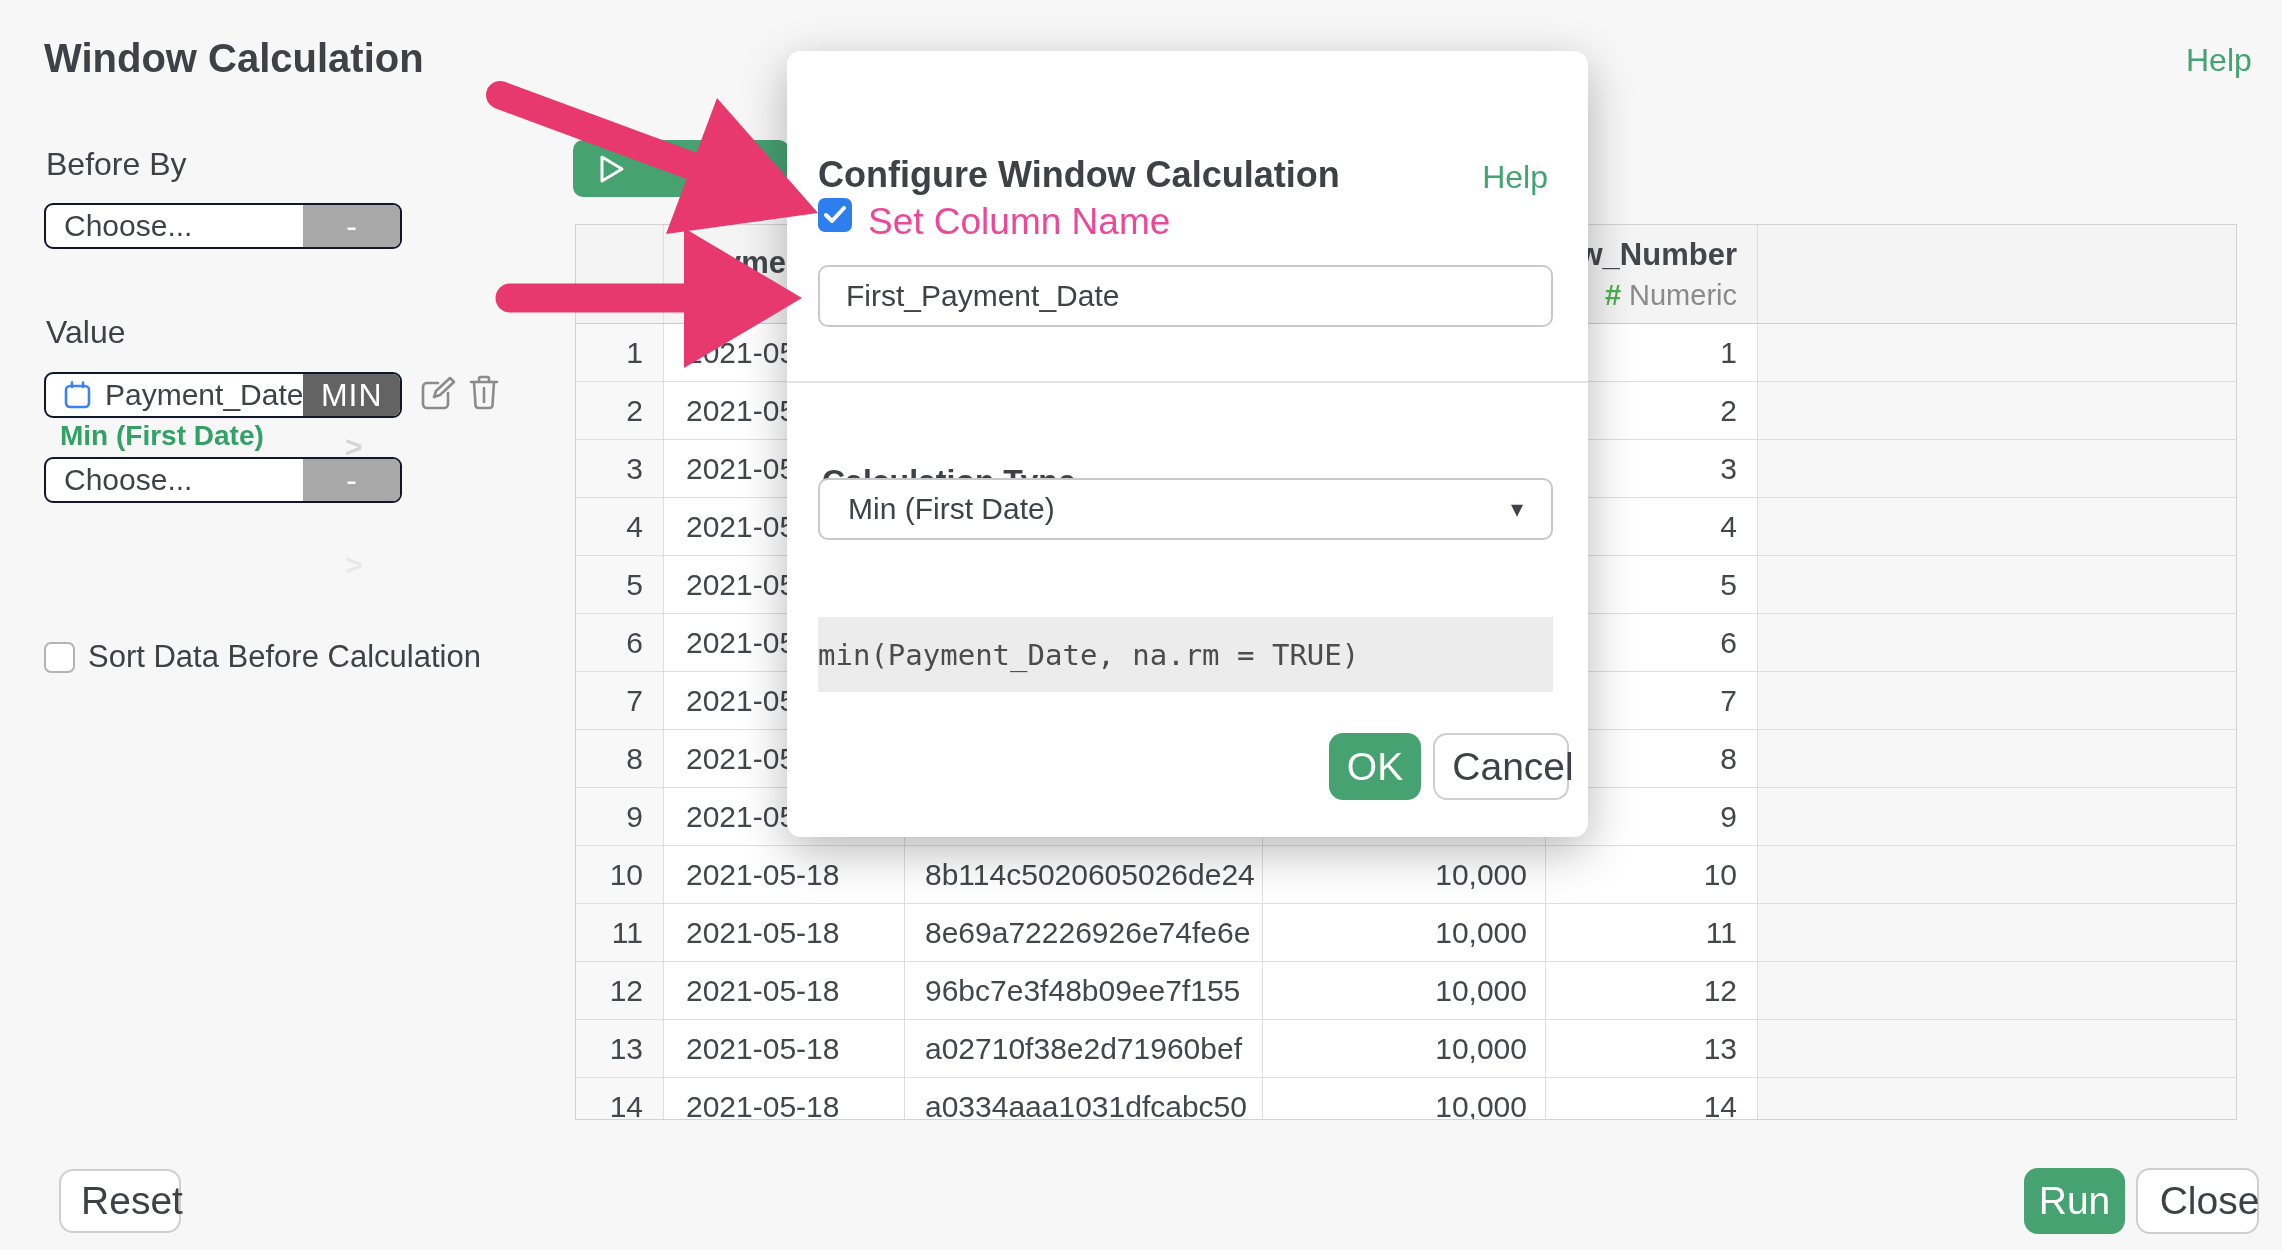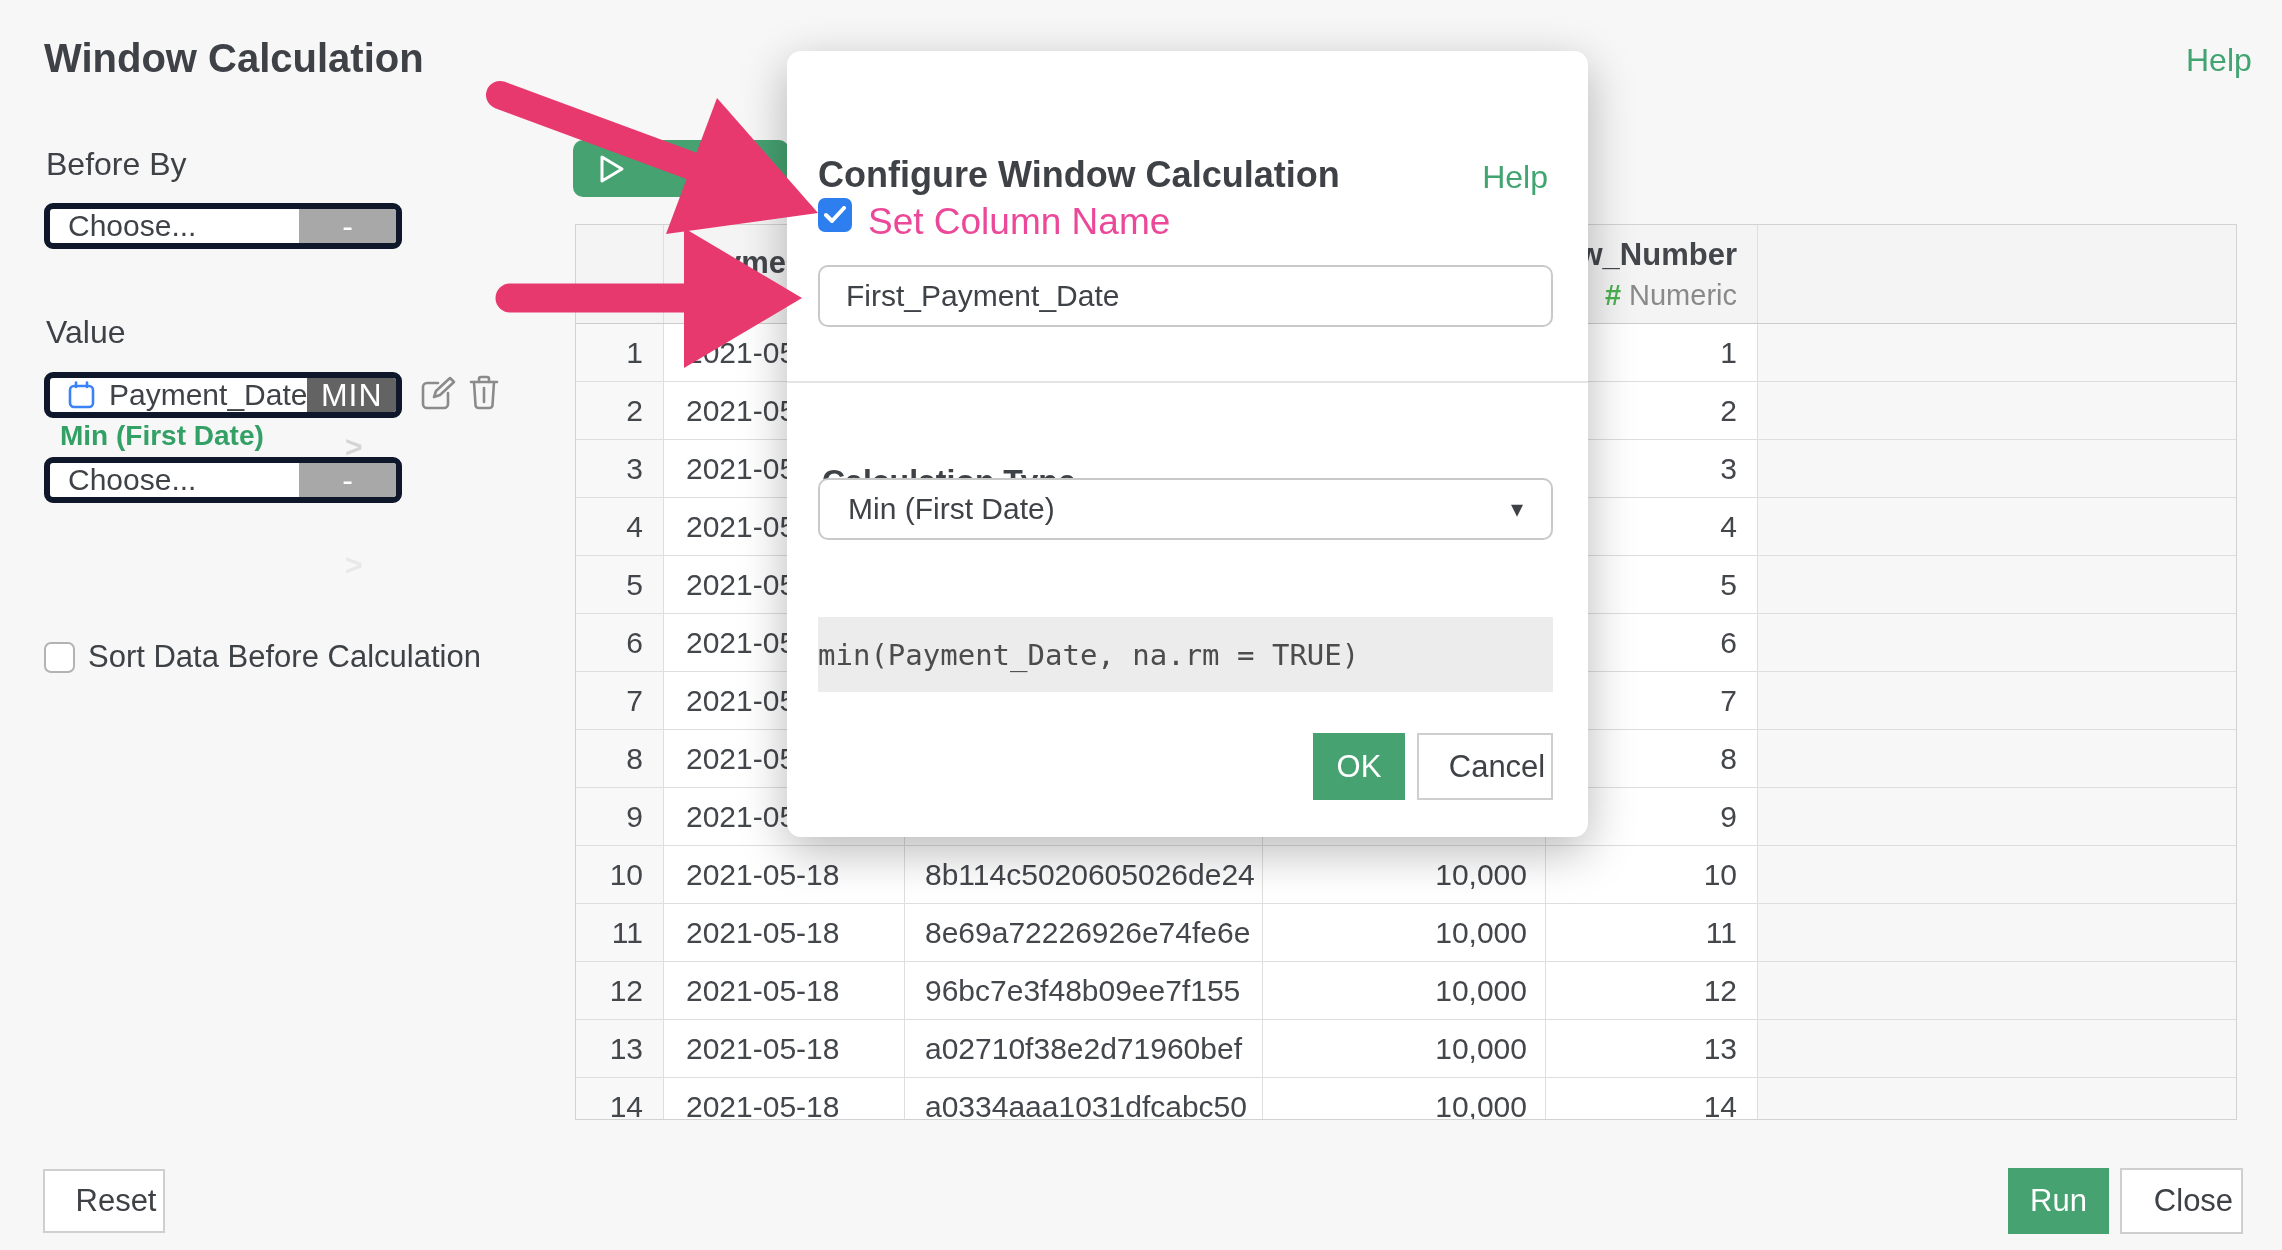--- a/index.html
+++ b/index.html
@@ -4,21 +4,21 @@
 <style>
   html,body{margin:0;padding:0;background:#f7f7f8;}
   #app{position:relative;width:2282px;height:1250px;background:#f7f7f8;overflow:hidden;
        font-family:"Liberation Sans","DejaVu Sans",sans-serif;color:#3e4146;}
 
   
   .page-title{position:absolute;left:44px;top:36px;font-size:40px;font-weight:bold;color:#3e4146;}
   .top-help{position:absolute;left:2186px;top:42px;font-size:32px;color:#42a471;cursor:pointer;}
   .section-label{position:absolute;font-size:32px;color:#3e4146;}
   .combo{position:absolute;display:flex;width:358px;height:46px;border-radius:9px;overflow:hidden;
-         border:6px solid #0f172a;background:#fff;box-sizing:border-box;}
+         border:2px solid #0f172a;background:#fff;box-sizing:border-box;}
   .combo .choose{flex:1;display:flex;align-items:center;padding-left:18px;font-size:30px;color:#3f4247;}
   .combo .chip{width:97px;display:flex;align-items:center;justify-content:center;font-size:32px;color:#fff;}
   .chip-gray{background:#a8a8a8;}
   .chip-dark{background:#636363;font-size:30px;letter-spacing:1px;}
   .value-sub{position:absolute;font-size:28px;font-weight:bold;color:#33a065;}
   .flow-chevron{position:absolute;font-size:30px;font-weight:bold;color:#d5d5d5;}
   .side-icon{position:absolute;}
   .sort-row{position:absolute;left:44px;top:639px;display:flex;align-items:center;}
   .sort-box{width:31px;height:31px;border:2px solid #b3b3b3;border-radius:7px;background:#fff;box-sizing:border-box;}
   .sort-label{margin-left:13px;font-size:31px;color:#3e4146;}
@@ -61,22 +61,22 @@
              font-family:"Liberation Sans","DejaVu Sans",sans-serif;background:#fff;outline:none;}
   .divider{position:absolute;left:0;top:330px;width:100%;height:0;border-top:2px solid #e4e4e4;}
   .calc-label{position:absolute;left:35px;top:412px;font-size:32px;font-weight:bold;color:#3e4146;}
   .select{position:absolute;left:31px;top:427px;width:735px;height:62px;border:2px solid #c9c9c9;border-radius:10px;
           box-sizing:border-box;display:flex;align-items:center;padding:0 28px;font-size:30px;color:#3f4247;
           justify-content:space-between;background:#fff;cursor:pointer;}
   .select .caret{font-size:24px;color:#3e4146;}
   .codebox{position:absolute;left:31px;top:566px;width:735px;height:75px;background:#ececec;display:flex;
            align-items:center;box-sizing:border-box;
            font-family:"DejaVu Sans Mono","Liberation Mono",monospace;font-size:29px;color:#4c4c4c;}
-  .btn{display:flex;align-items:center;justify-content:center;border-radius:0;font-size:31px;cursor:pointer;
-       box-sizing:border-box;}
+  .btn{display:flex;align-items:center;justify-content:center;border-radius:14px;font-size:39px;cursor:pointer;
+       box-sizing:border-box;margin-left:16px;}
   .btn-green{background:#46a271;color:#fff;border:none;}
   .btn-white{background:#fff;color:#3e4146;border:2px solid #cfcfcf;padding-left:24px;}
   .ok-btn{position:absolute;left:526px;top:682px;width:92px;height:67px;}
   .cancel-btn{position:absolute;left:630px;top:682px;width:136px;height:67px;}
 
   
   .reset-btn{position:absolute;left:43px;top:1169px;width:122px;height:64px;}
   .run-btn{position:absolute;left:2008px;top:1168px;width:101px;height:66px;}
   .close-btn{position:absolute;left:2120px;top:1168px;width:123px;height:66px;}
 

